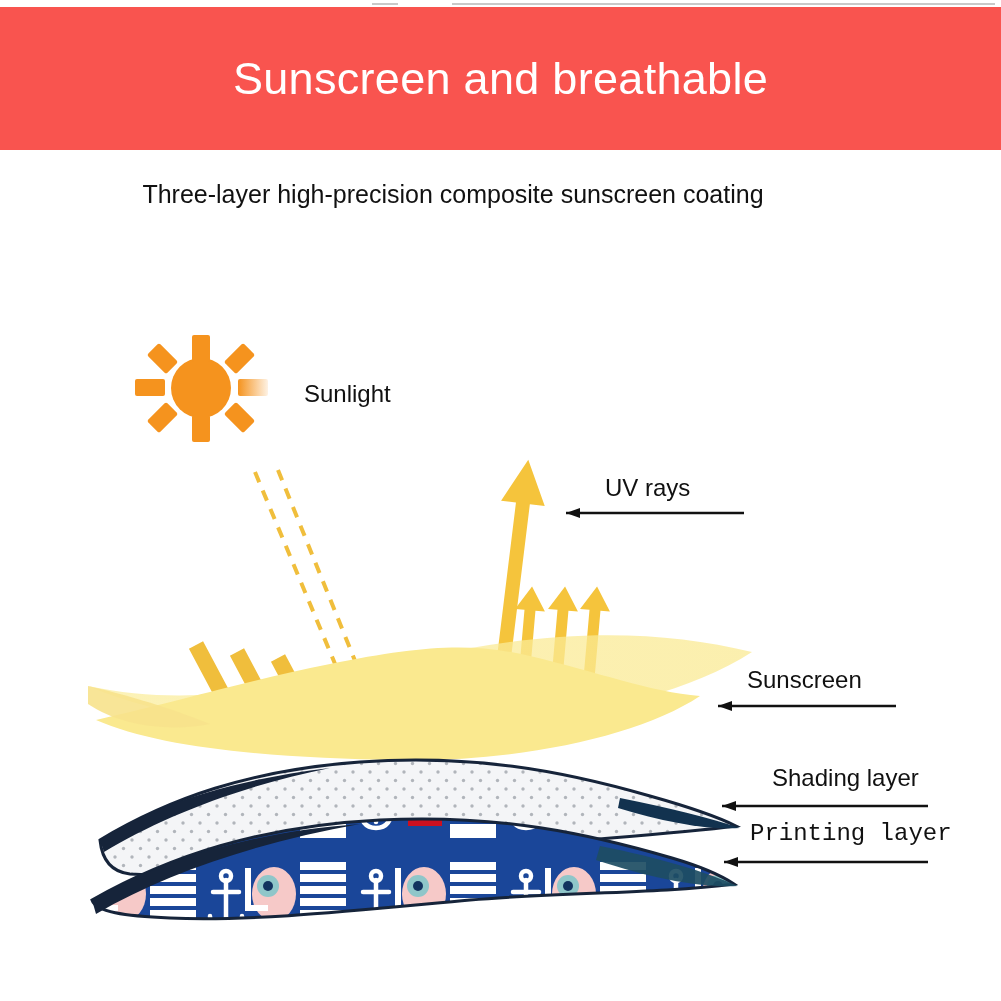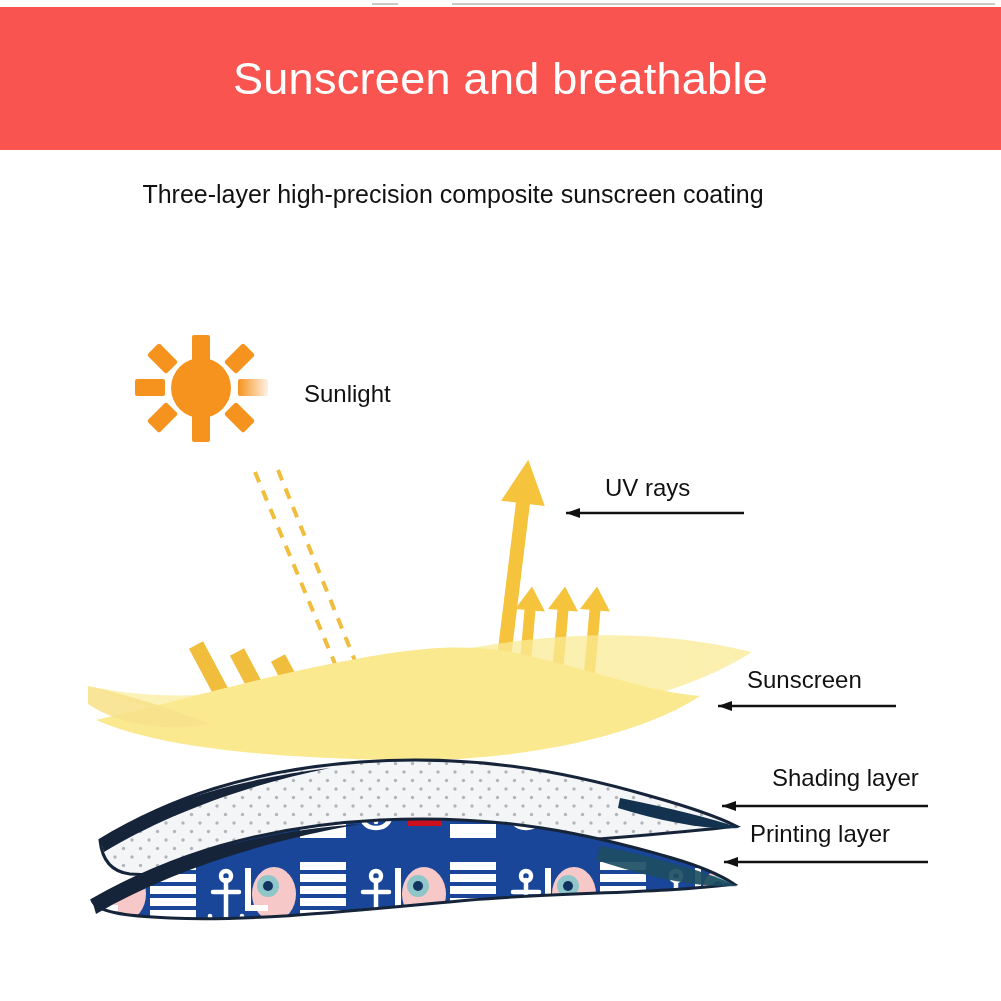--- a/index.html
+++ b/index.html
@@ -88,21 +88,21 @@
     color: #111111;
     font-size: 24px;
     line-height: 1;
     white-space: nowrap;
     font-weight: 400;
   }
   .lbl-sunlight  { left: 288px; top: 382px; margin-left: 16px; }
   .lbl-uv        { left: 605px; top: 476px; text-align: center; }
   .lbl-sunscreen { left: 747px; top: 668px; }
   .lbl-shading   { left: 772px; top: 766px; }
-  .lbl-printing  { left: 750px; top: 822px; }
+  .lbl-printing  { left: 750px; top: 822px; font-family: Liberation Mono, monospace; }
 </style>
 </head>
 <body>
 
 <div id="page">
 
   <div class="chrome-sliver">
     <div class="cs-line cs-a"></div>
     <div class="cs-line cs-b"></div>
   </div>

